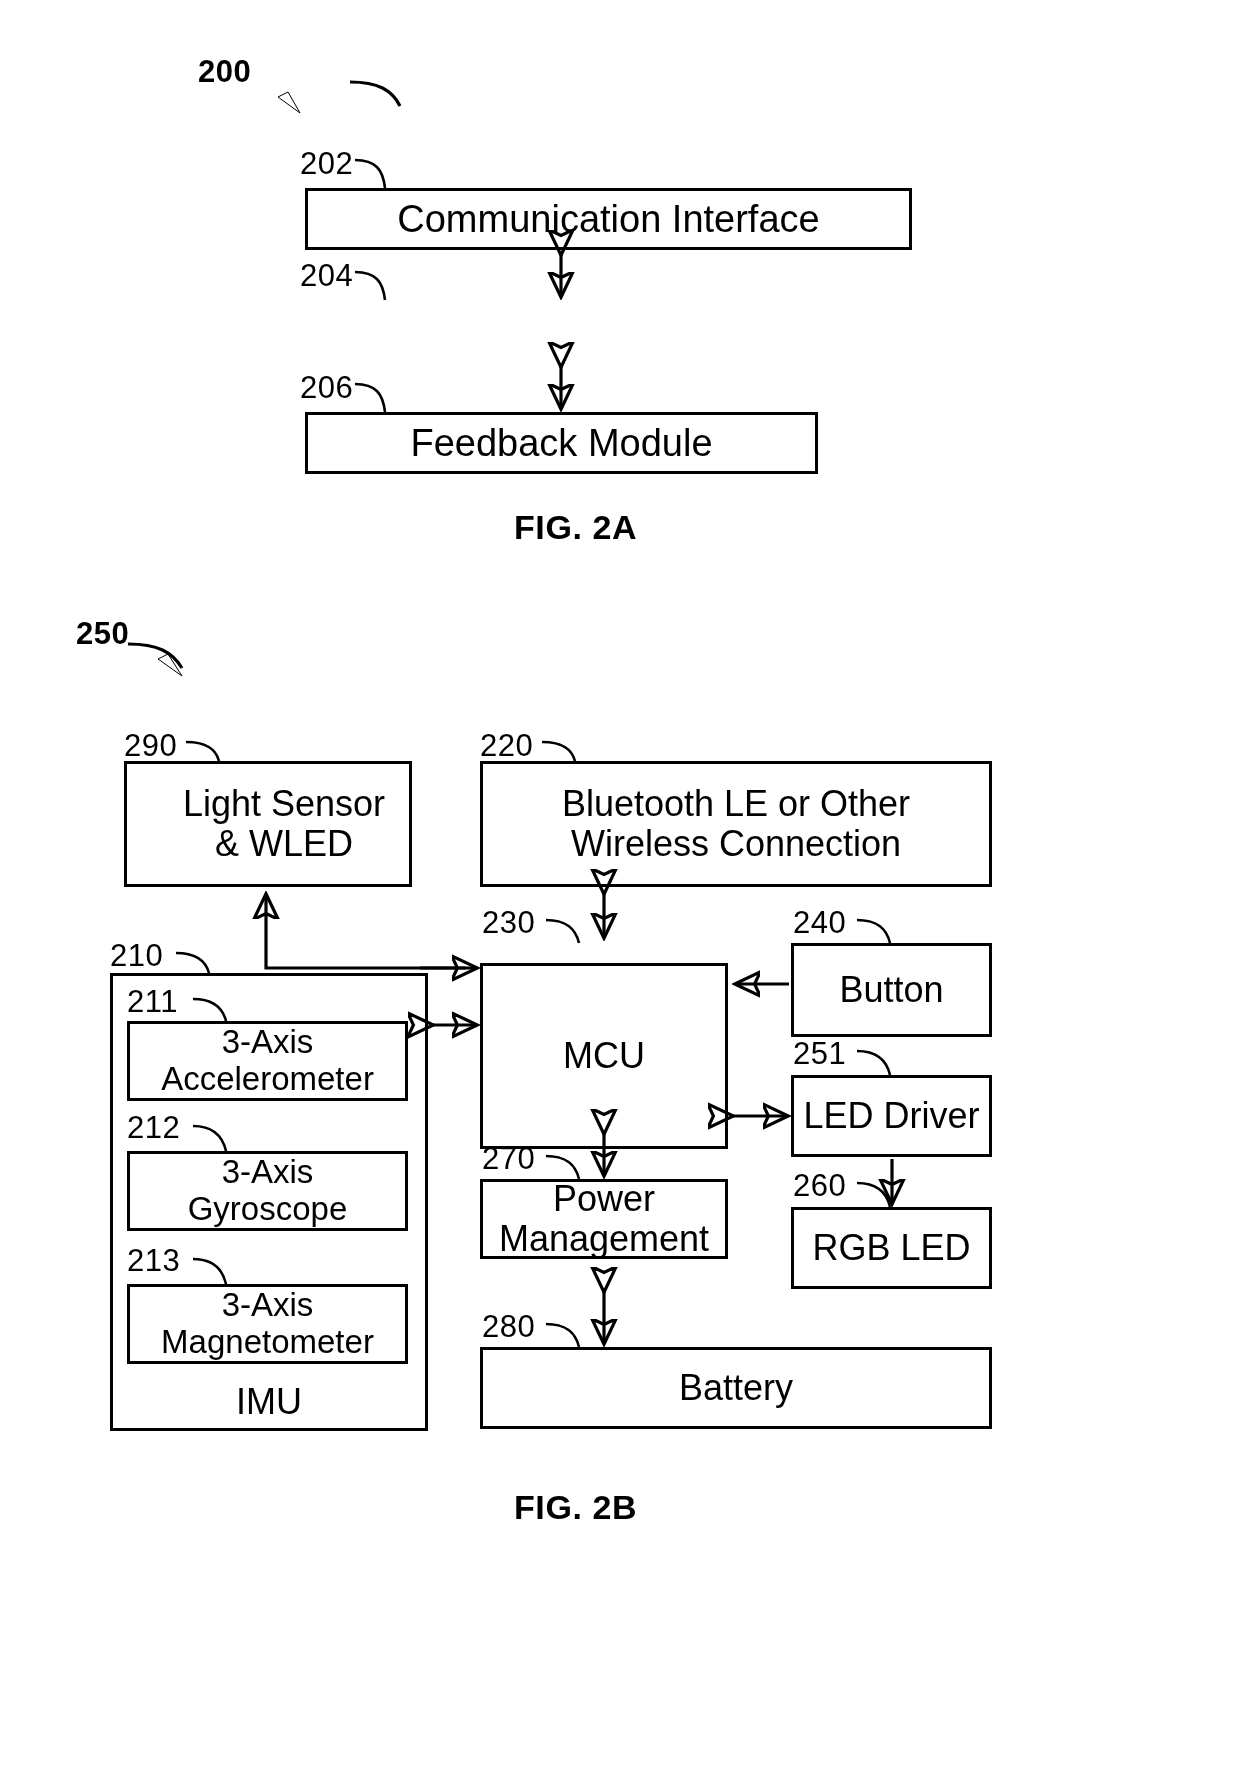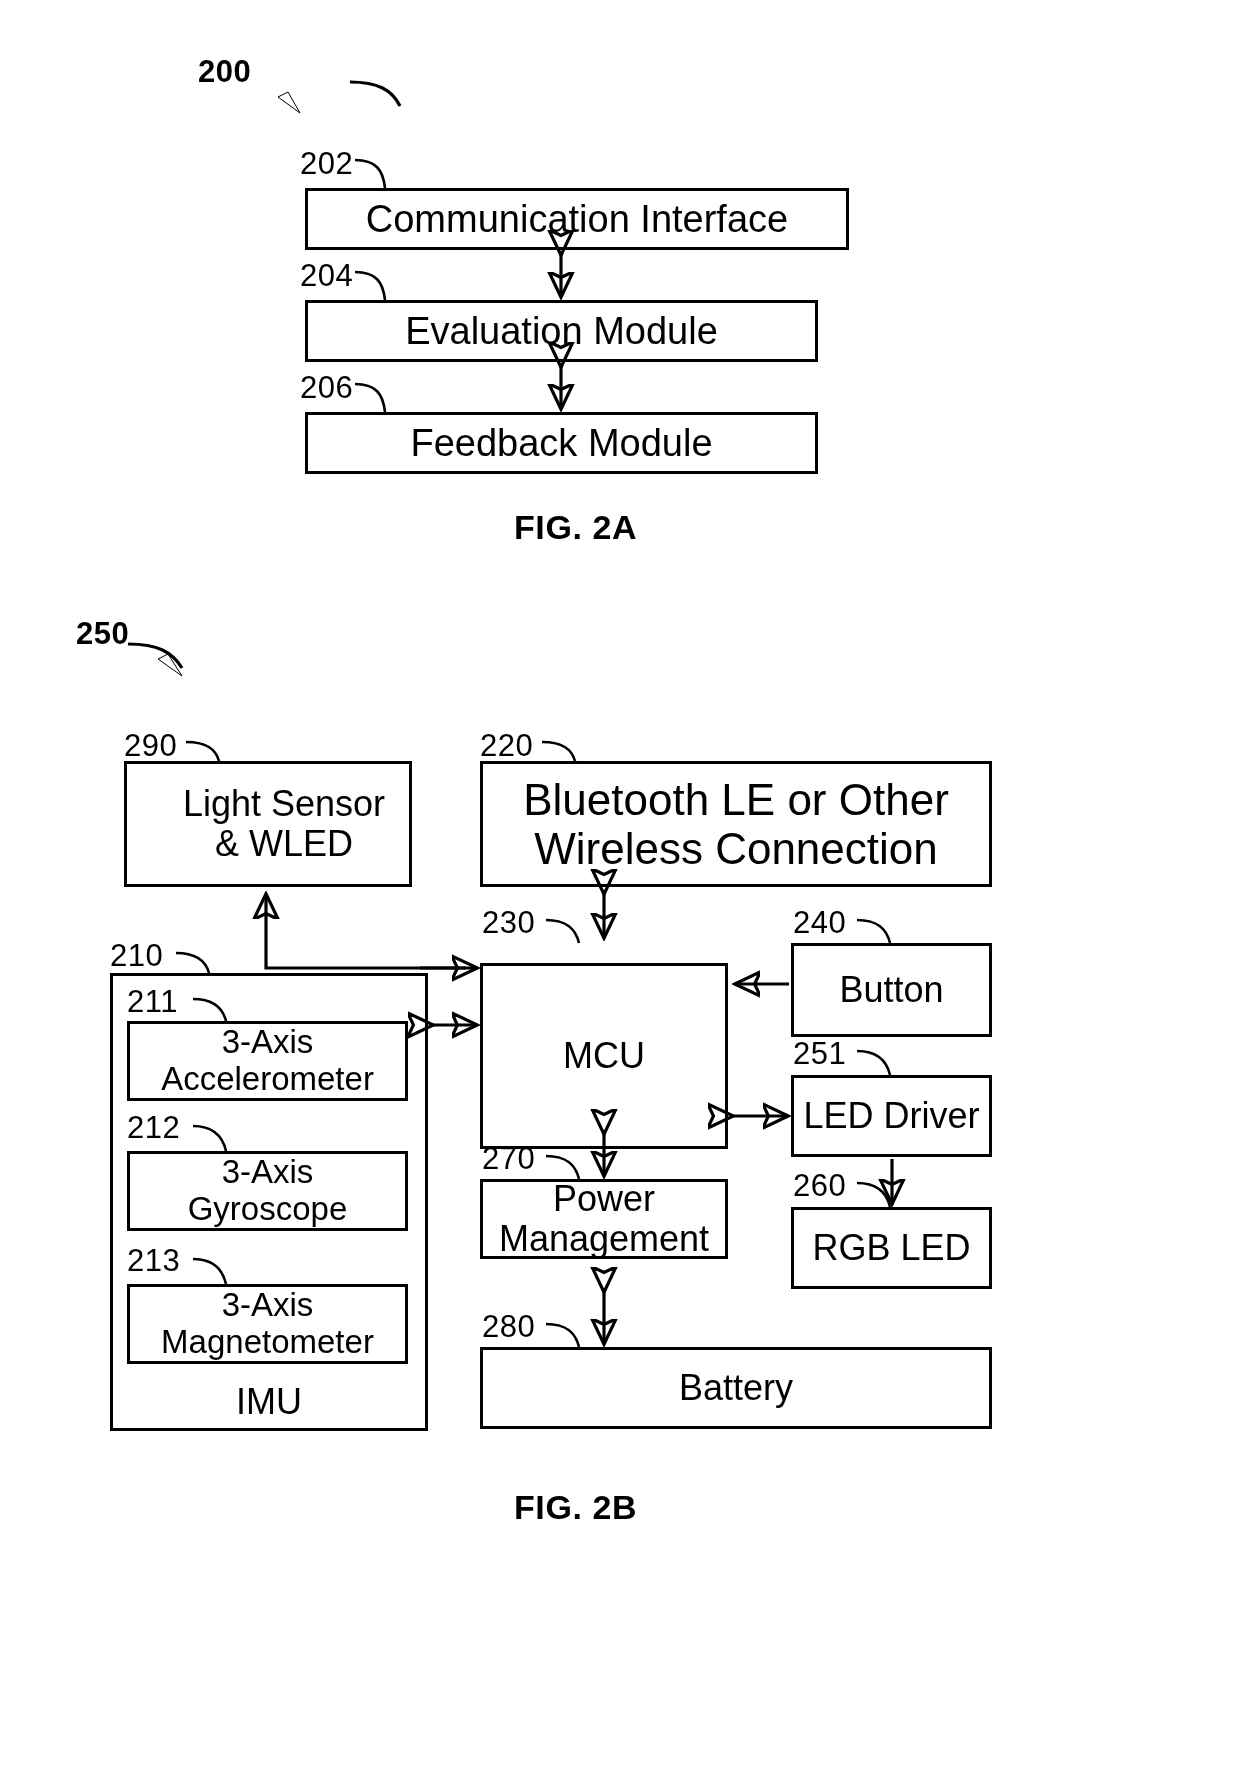--- a/index.html
+++ b/index.html
@@ -73,46 +73,43 @@
   }
 </style>
 </head>
 <body>
 
 <div id="sheet">
 
   <div class="ref-bold" style="left:198px; top:54px;">200</div>
 
   <div class="ref" style="left:300px; top:146px;">202</div>
-  <div class="box" style="left:305px; top:188px; width:544px; height:62px; font-size:38px;">
+  <div class="box" style="left:305px; top:188px; width:607px; height:62px; font-size:38px;">
     <span>Communication Interface</span>
   </div>
 
   <div class="ref" style="left:300px; top:258px;">204</div>
-  <div class="box" style="left:305px; top:300px; width:513px; height:62px; font-size:38px;">
-    <span>Evaluation Module</span>
-  </div>
 
   <div class="ref" style="left:300px; top:370px;">206</div>
   <div class="box" style="left:305px; top:412px; width:513px; height:62px; font-size:38px;">
     <span>Feedback Module</span>
   </div>
 
   <div class="caption" style="left:514px; top:508px;">FIG. 2A</div>
 
   <div class="ref-bold" style="left:76px; top:616px;">250</div>
 
   <div class="ref" style="left:124px; top:728px;">290</div>
   <div class="box" style="left:124px; top:761px; width:288px; height:126px; font-size:36px;padding-left:32px;">
     <span>Light Sensor
 &amp; WLED</span>
   </div>
 
   <div class="ref" style="left:480px; top:728px;">220</div>
-  <div class="box" style="left:480px; top:761px; width:512px; height:126px; font-size:44px;">
+  <div class="box" style="left:480px; top:761px; width:512px; height:126px; font-size:36px;">
     <span>Bluetooth LE or Other
 Wireless Connection</span>
   </div>
 
   <div class="ref" style="left:482px; top:905px;">230</div>
   <div class="box" style="left:480px; top:943px; width:248px; height:186px; font-size:36px;margin-top:20px;">
     <span>MCU</span>
   </div>
 
   <div class="ref" style="left:793px; top:905px;">240</div>

